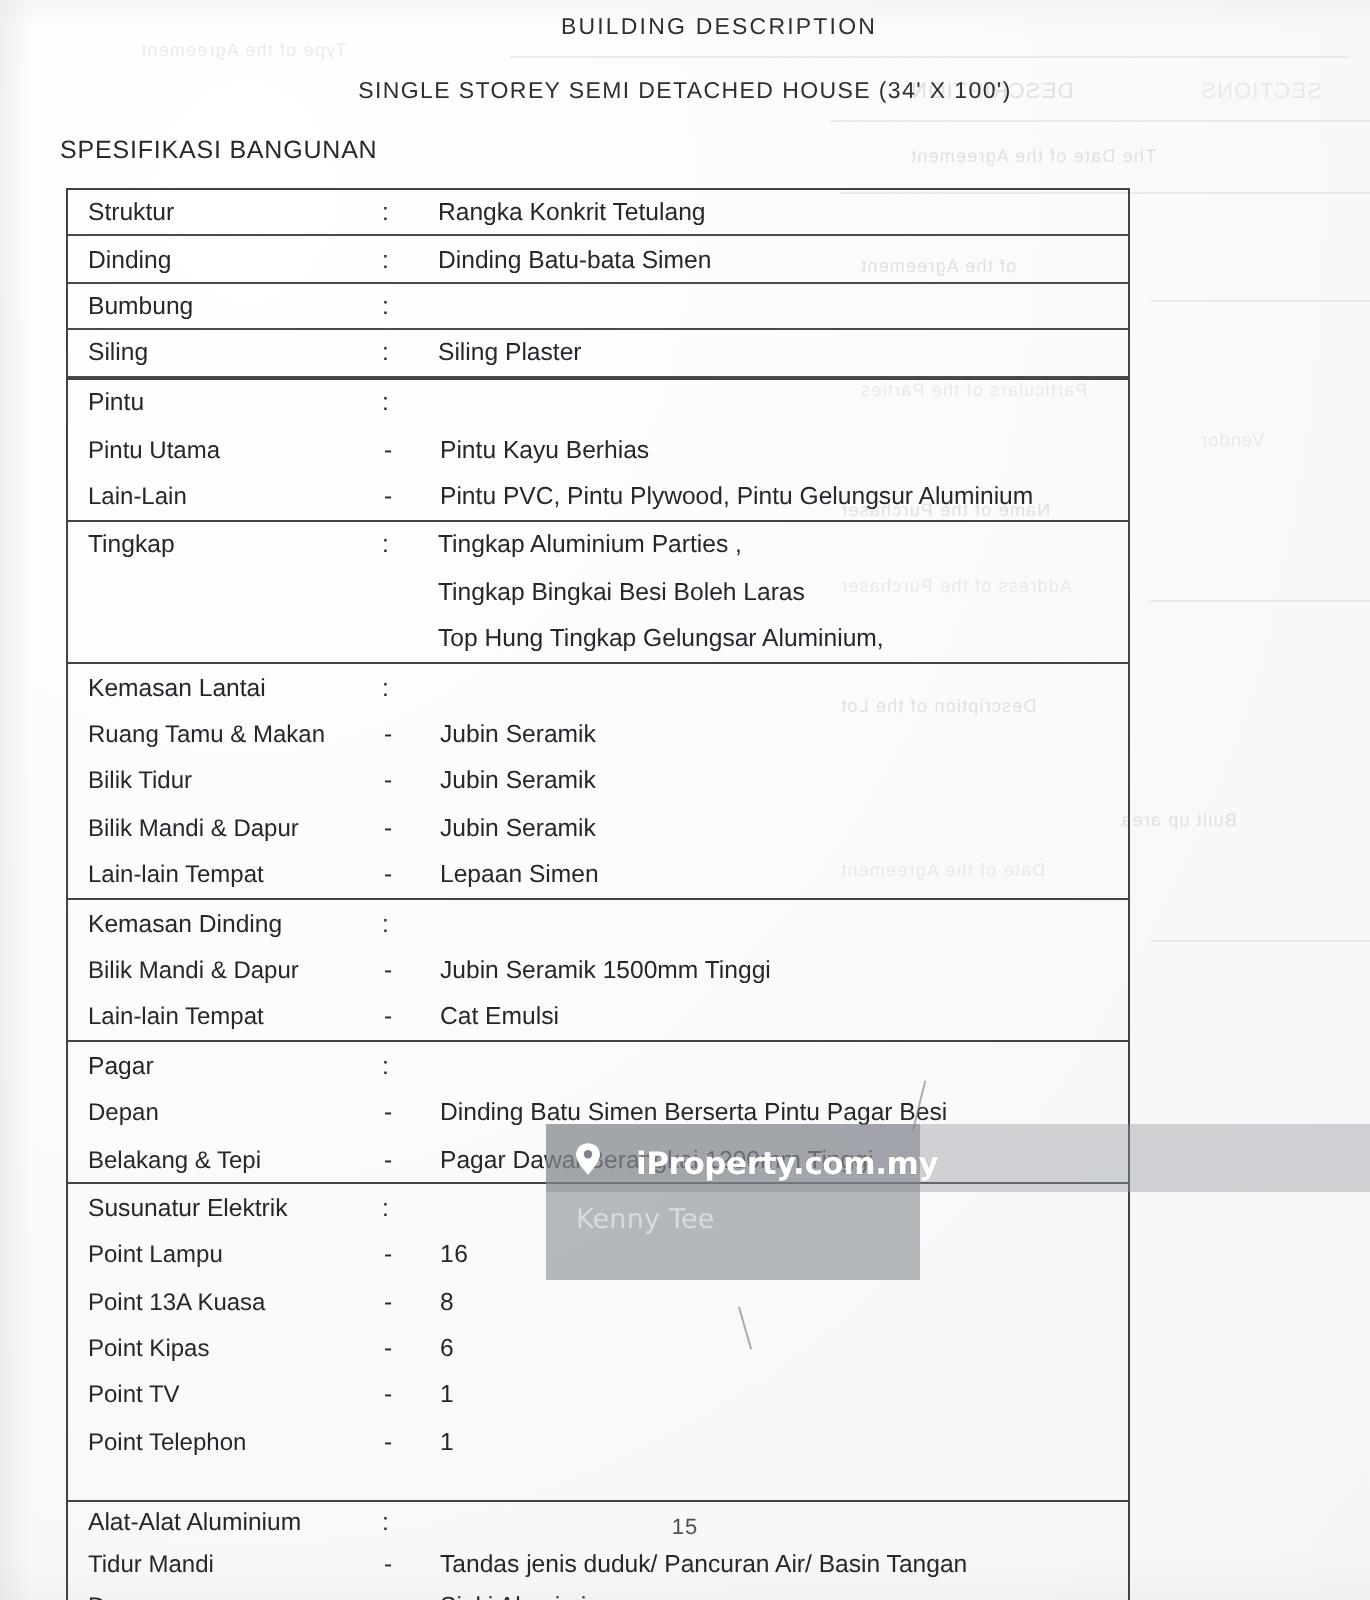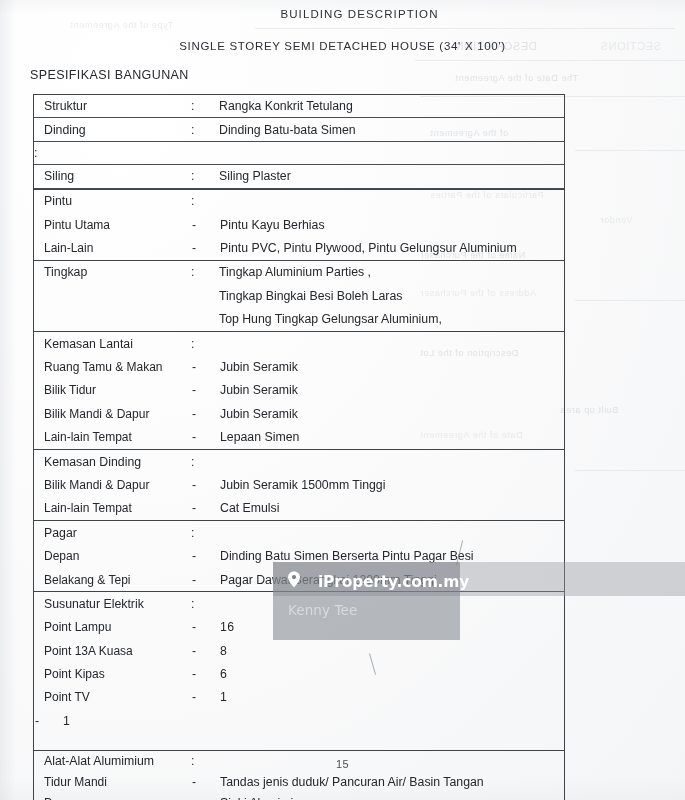--- a/index.html
+++ b/index.html
@@ -185,20 +185,21 @@
           <div class="label">Struktur</div>
           <div class="sep">:</div>
           <div class="value">Rangka Konkrit Tetulang</div>
         </div>
         <div class="row ruled">
           <div class="label">Dinding</div>
           <div class="sep">:</div>
           <div class="value">Dinding Batu-bata Simen</div>
         </div>
         <div class="row ruled">
+          <div class="label">Bumbung</div>
           <div class="sep">:</div>
         </div>
         <div class="row ruled">
           <div class="label">Siling</div>
           <div class="sep">:</div>
           <div class="value">Siling Plaster</div>
         </div>
       </div>
       <div class="group">
         <div class="row">
@@ -315,28 +316,29 @@
           <div class="label sub">Point Kipas</div>
           <div class="sep dash">-</div>
           <div class="value num">6</div>
         </div>
         <div class="row">
           <div class="label sub">Point TV</div>
           <div class="sep dash">-</div>
           <div class="value num">1</div>
         </div>
         <div class="row">
+          <div class="label sub">Point Telephon</div>
           <div class="sep dash">-</div>
           <div class="value num">1</div>
         </div>
         <div class="spacer"></div>
       </div>
       <div class="group">
         <div class="row tight">
-          <div class="label">Alat-Alat Alumimium</div>
+          <div class="label">Alat-Alat Aluminium</div>
           <div class="sep">:</div>
           <div class="value"></div>
         </div>
         <div class="row tight">
           <div class="label sub">Tidur Mandi</div>
           <div class="sep dash">-</div>
           <div class="value">Tandas jenis duduk/ Pancuran Air/ Basin Tangan</div>
         </div>
         <div class="row tight">
           <div class="label sub">Dapur</div>

